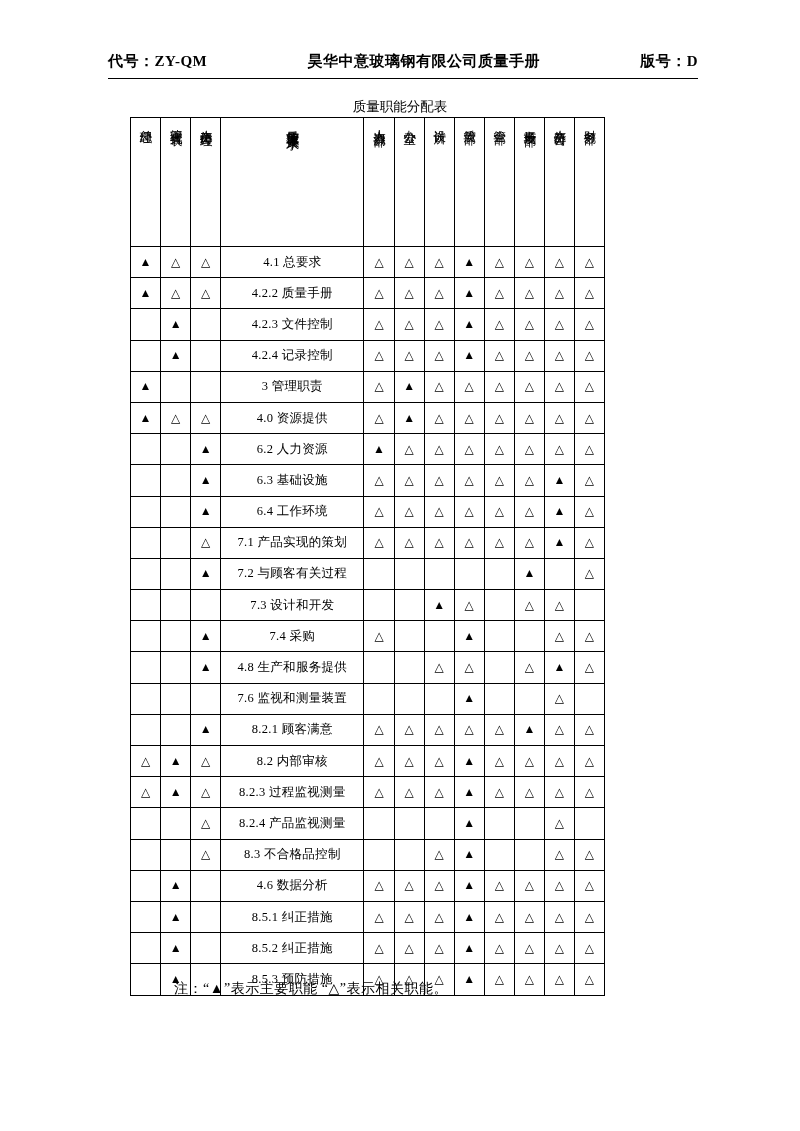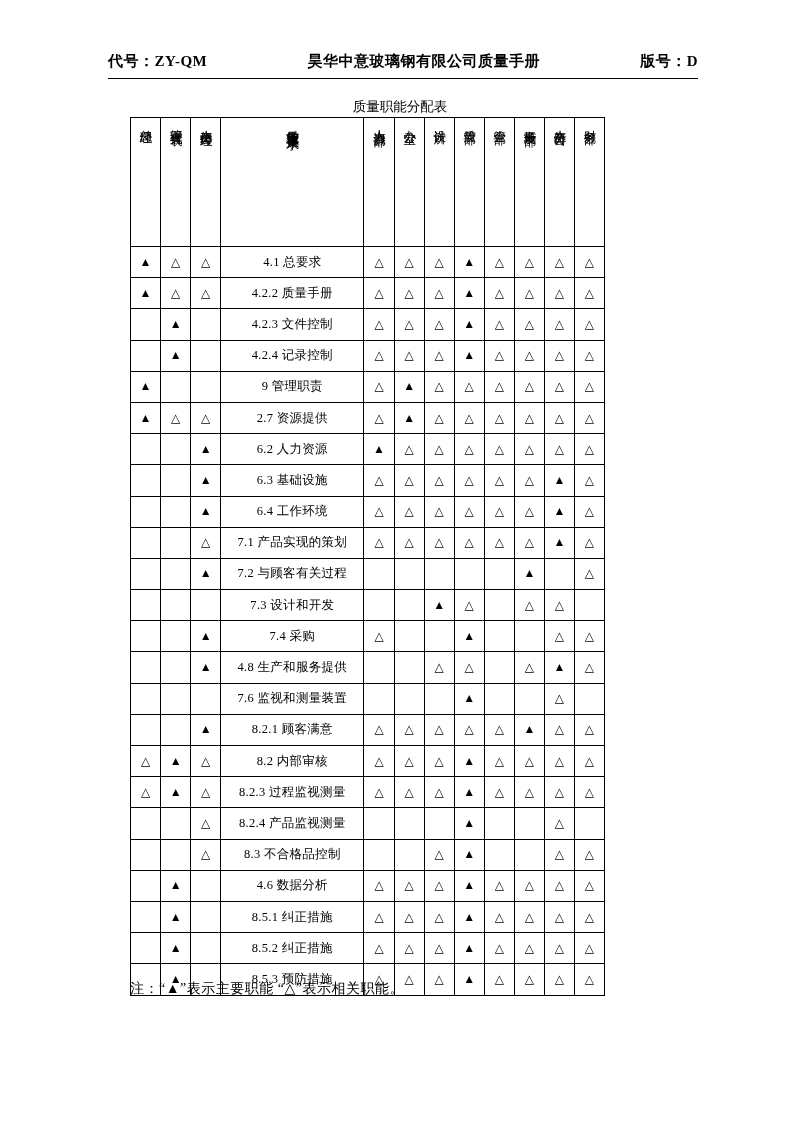--- a/index.html
+++ b/index.html
@@ -127,20 +127,21 @@
   col.c-dept { width: 30px; }
   col.c-req  { width: 143px; }
 
   
   .footnote {
     position: absolute;
     left: 130px;
     top: 980px;
     font-size: 14px;
     letter-spacing: 0.5px;
+    padding-left: 44px;
   }
 </style>
 </head>
 <body>
 
 <div class="page">
 
   <div class="doc-header">
     <span class="code">代号：ZY-QM</span>
     <span class="center-title">昊华中意玻璃钢有限公司质量手册</span>
@@ -234,35 +235,35 @@
             <td><span class="mark">▲</span></td>
             <td><span class="mark">△</span></td>
             <td><span class="mark">△</span></td>
             <td><span class="mark">△</span></td>
             <td><span class="mark">△</span></td>
           </tr>
           <tr class="body-row">
             <td><span class="mark">▲</span></td>
             <td><span class="mark"></span></td>
             <td><span class="mark"></span></td>
-            <td class="reqcell">9 管理职责</td>
-            <td><span class="mark">△</span></td>
-            <td><span class="mark">▲</span></td>
-            <td><span class="mark">△</span></td>
-            <td><span class="mark">△</span></td>
-            <td><span class="mark">△</span></td>
-            <td><span class="mark">△</span></td>
-            <td><span class="mark">△</span></td>
-            <td><span class="mark">△</span></td>
-          </tr>
-          <tr class="body-row">
-            <td><span class="mark">▲</span></td>
-            <td><span class="mark">△</span></td>
-            <td><span class="mark">△</span></td>
-            <td class="reqcell">2.7 资源提供</td>
+            <td class="reqcell">3 管理职责</td>
+            <td><span class="mark">△</span></td>
+            <td><span class="mark">▲</span></td>
+            <td><span class="mark">△</span></td>
+            <td><span class="mark">△</span></td>
+            <td><span class="mark">△</span></td>
+            <td><span class="mark">△</span></td>
+            <td><span class="mark">△</span></td>
+            <td><span class="mark">△</span></td>
+          </tr>
+          <tr class="body-row">
+            <td><span class="mark">▲</span></td>
+            <td><span class="mark">△</span></td>
+            <td><span class="mark">△</span></td>
+            <td class="reqcell">4.0 资源提供</td>
             <td><span class="mark">△</span></td>
             <td><span class="mark">▲</span></td>
             <td><span class="mark">△</span></td>
             <td><span class="mark">△</span></td>
             <td><span class="mark">△</span></td>
             <td><span class="mark">△</span></td>
             <td><span class="mark">△</span></td>
             <td><span class="mark">△</span></td>
           </tr>
           <tr class="body-row">

